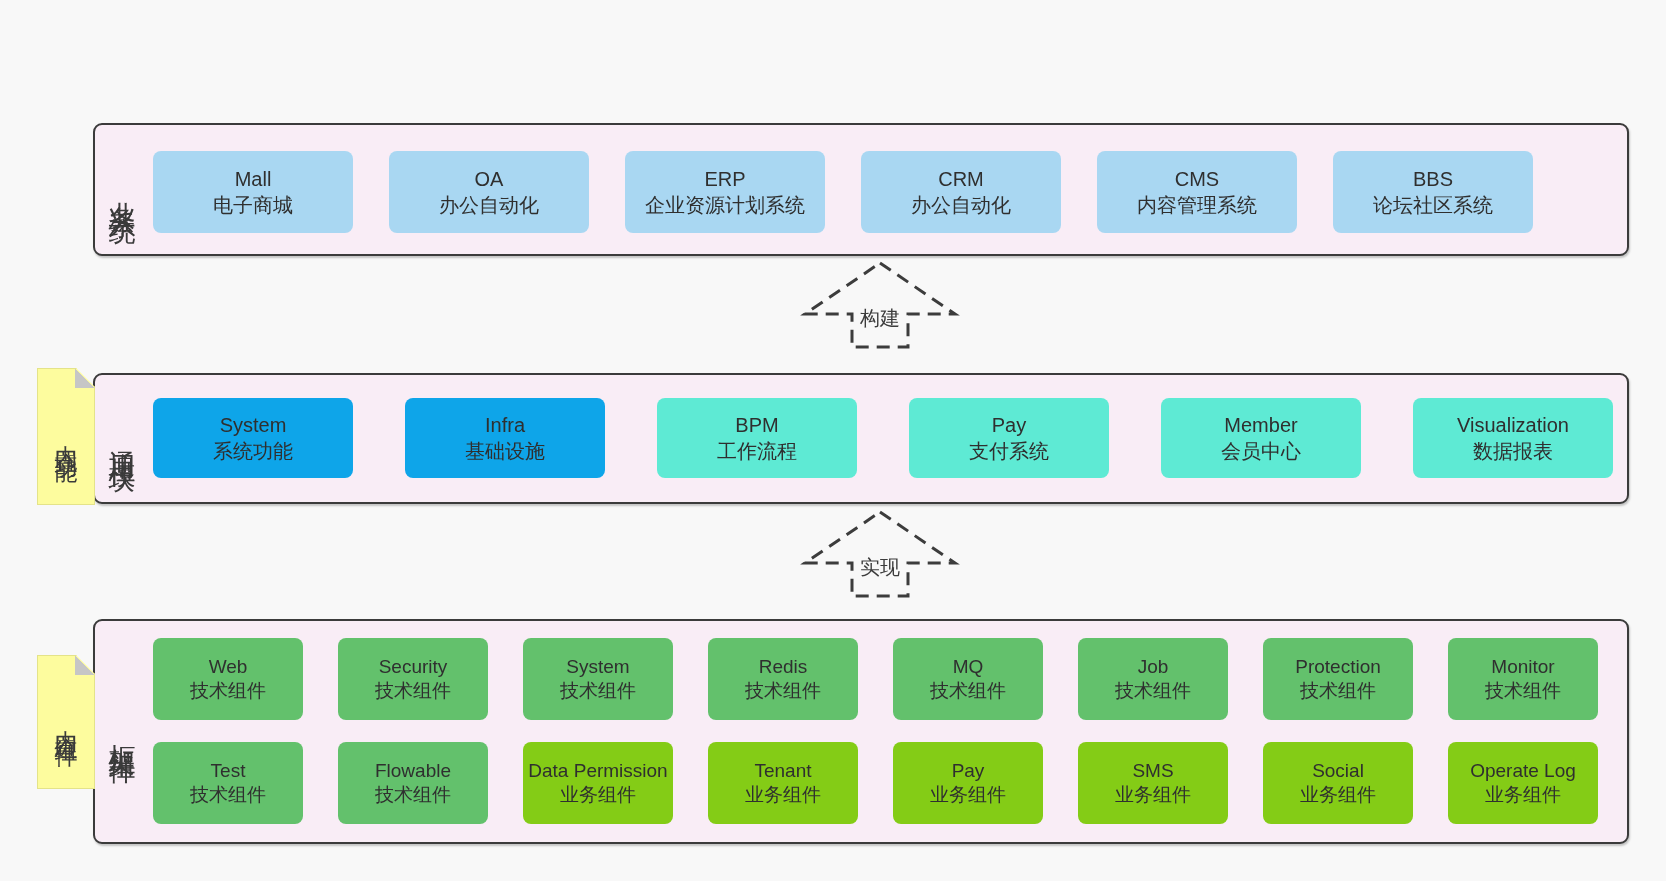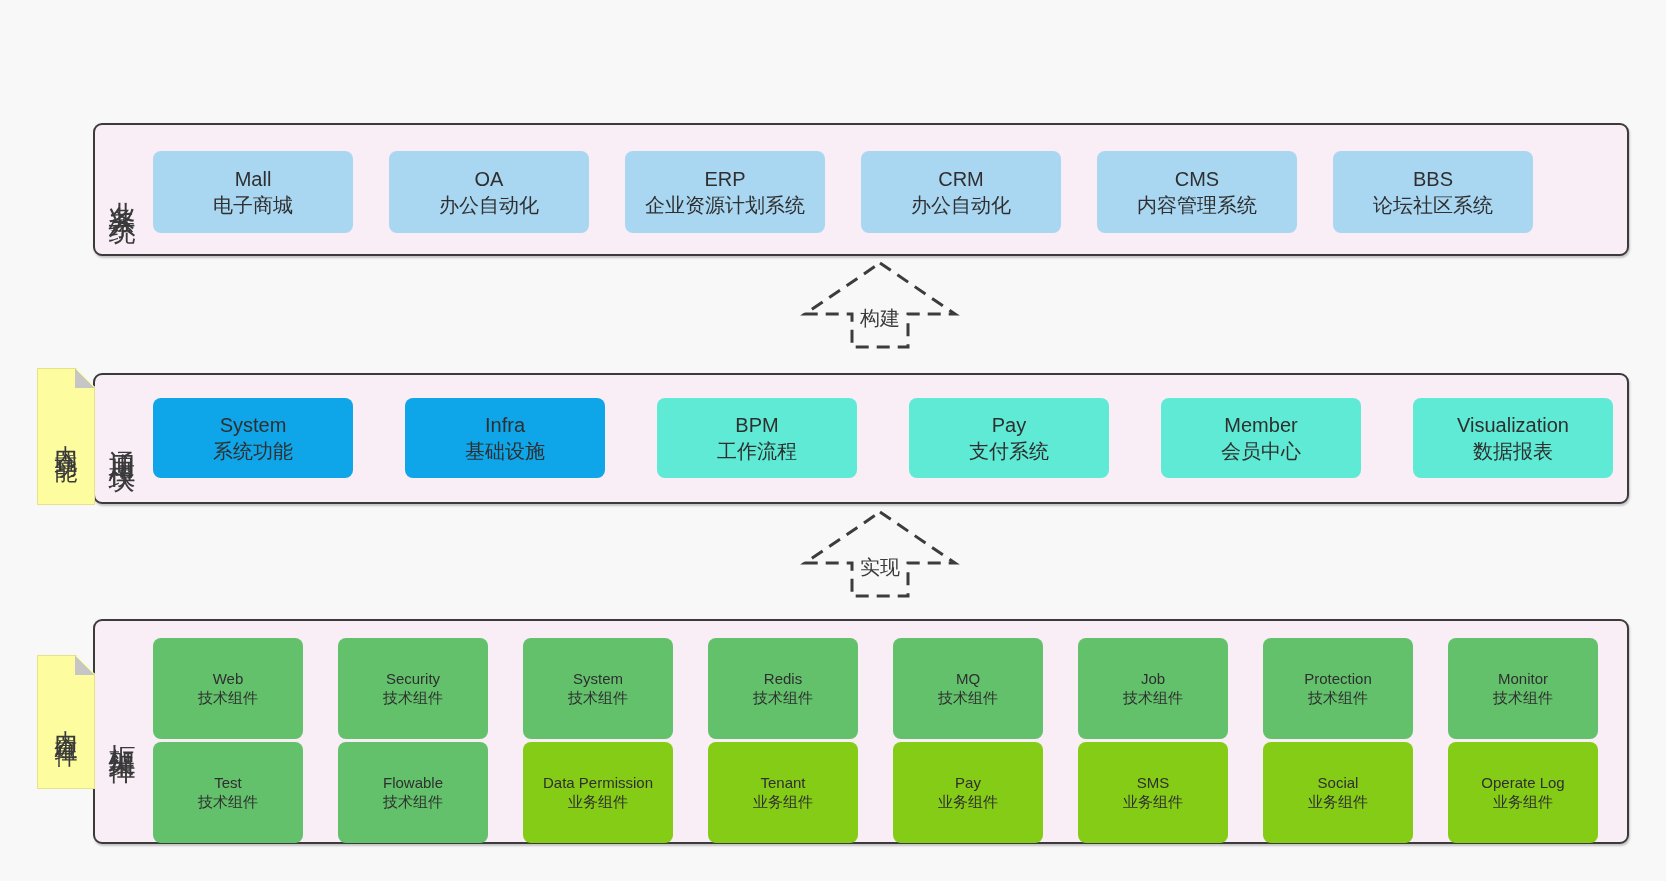--- a/index.html
+++ b/index.html
@@ -27,21 +27,21 @@
   .band2 .boxes-row { left:58px; top:23px; gap:52px; }
   .band3 .row1 { left:58px; top:17px; gap:35px; }
   .band3 .row2 { left:58px; top:121px; gap:35px; }
   .node {
     border-radius:8px; display:flex; flex-direction:column;
     align-items:center; justify-content:center; text-align:center;
     line-height:1.32; color:#2f2f2f;
   }
   .band1 .node { width:200px; height:82px; font-size:20px; }
   .band2 .node { width:200px; height:80px; font-size:20px; }
-  .band3 .node { width:150px; height:101px; font-size:15px; line-height:1.26; }
+  .band3 .node { width:150px; height:82px; font-size:19px; line-height:1.26; }
   .node.blue        { background:#a9d7f2; }
   .node.red         { background:#0ea5e9; }
   .node.pink        { background:#5eead4; }
   .node.green       { background:#63c16c; }
   .node.green-light { background:#84cc16; }
   .sticky {
     position:absolute; left:37px; width:58px; z-index:3;
     background:#fdfc9e; border:1px solid #e4e389; box-sizing:border-box;
     clip-path:polygon(0 0, calc(100% - 19px) 0, 100% 19px, 100% 100%, 0 100%);
     display:flex; align-items:center; justify-content:center;

